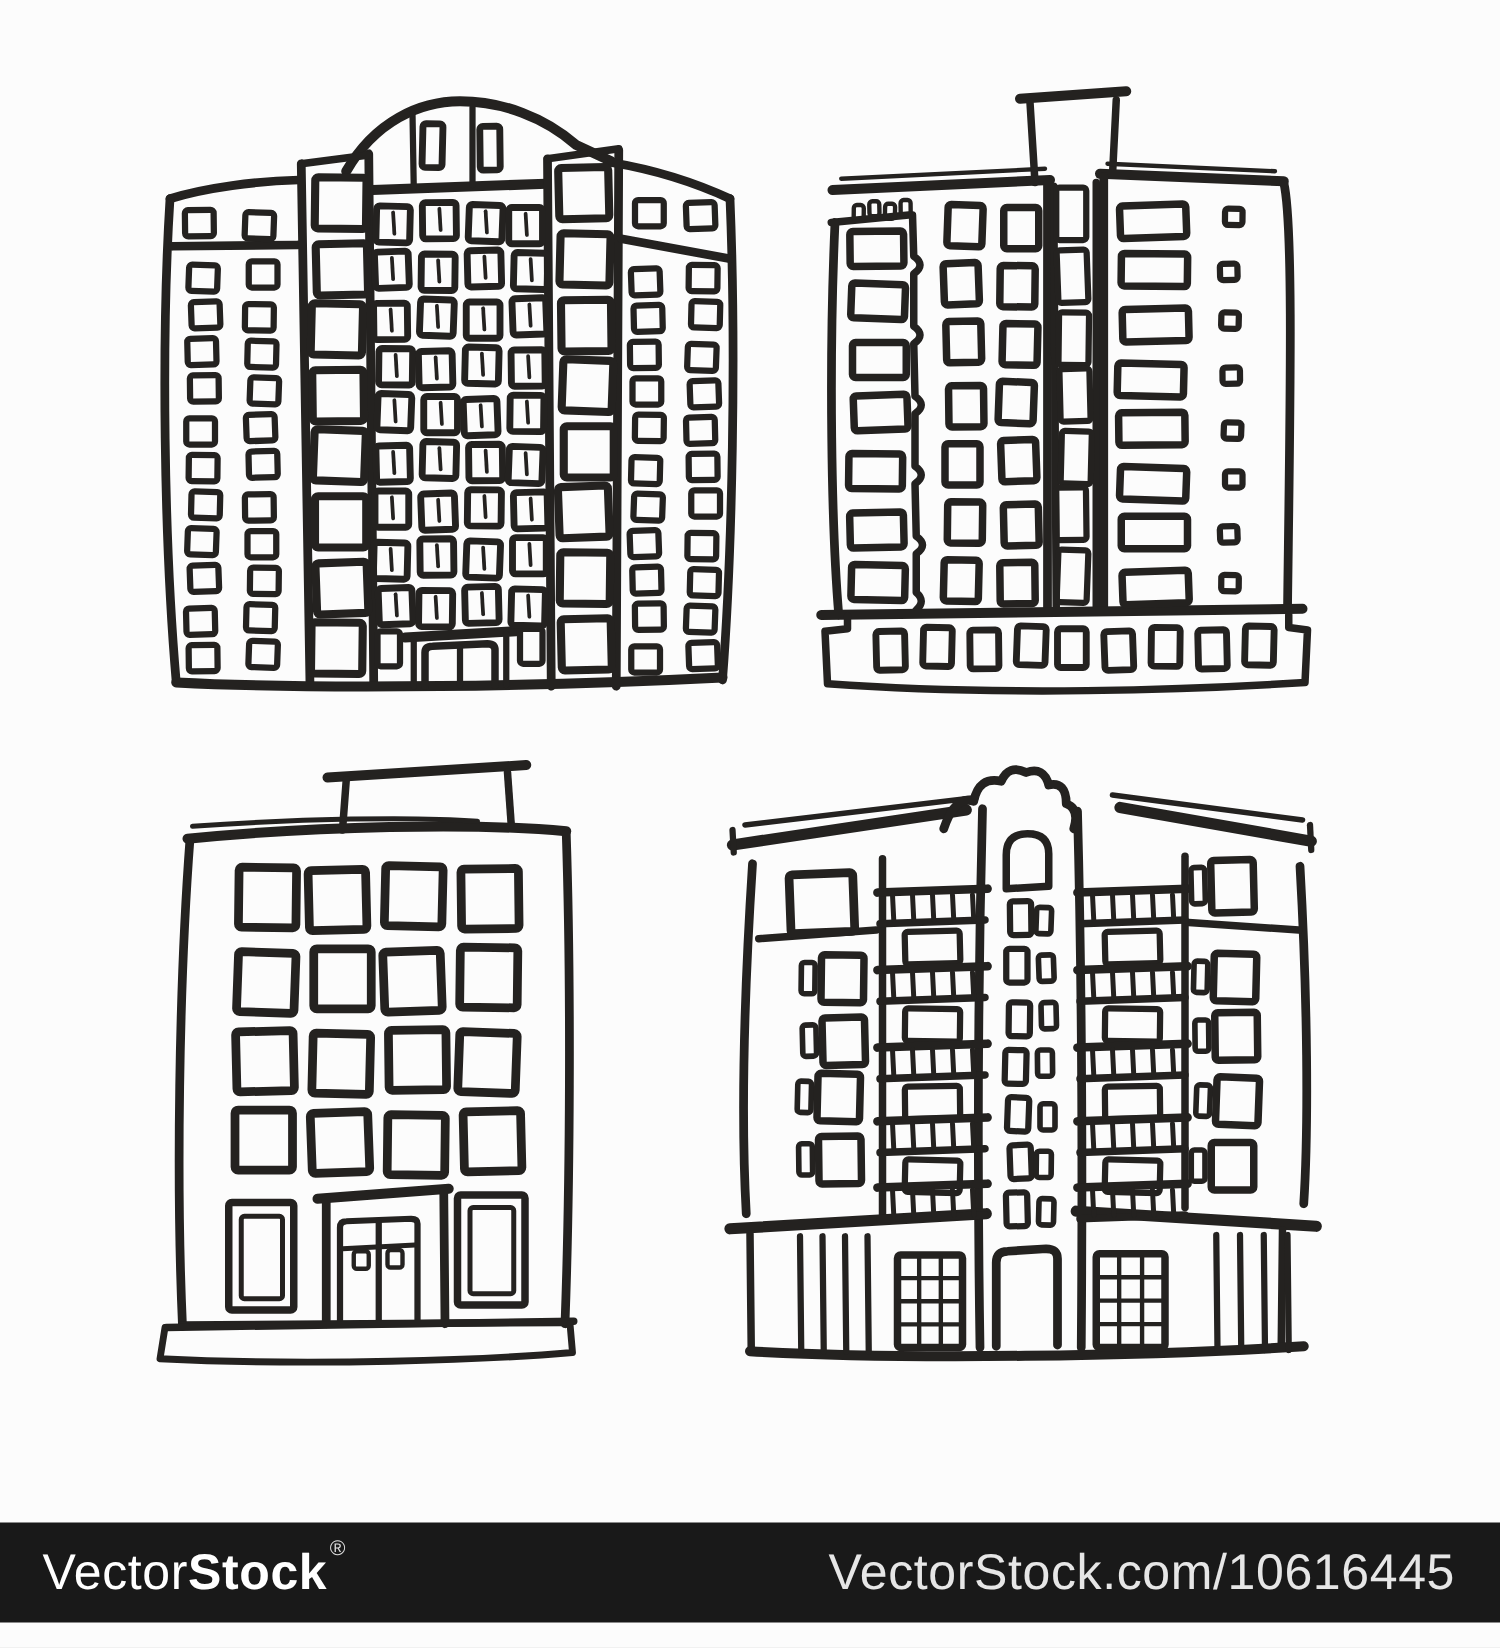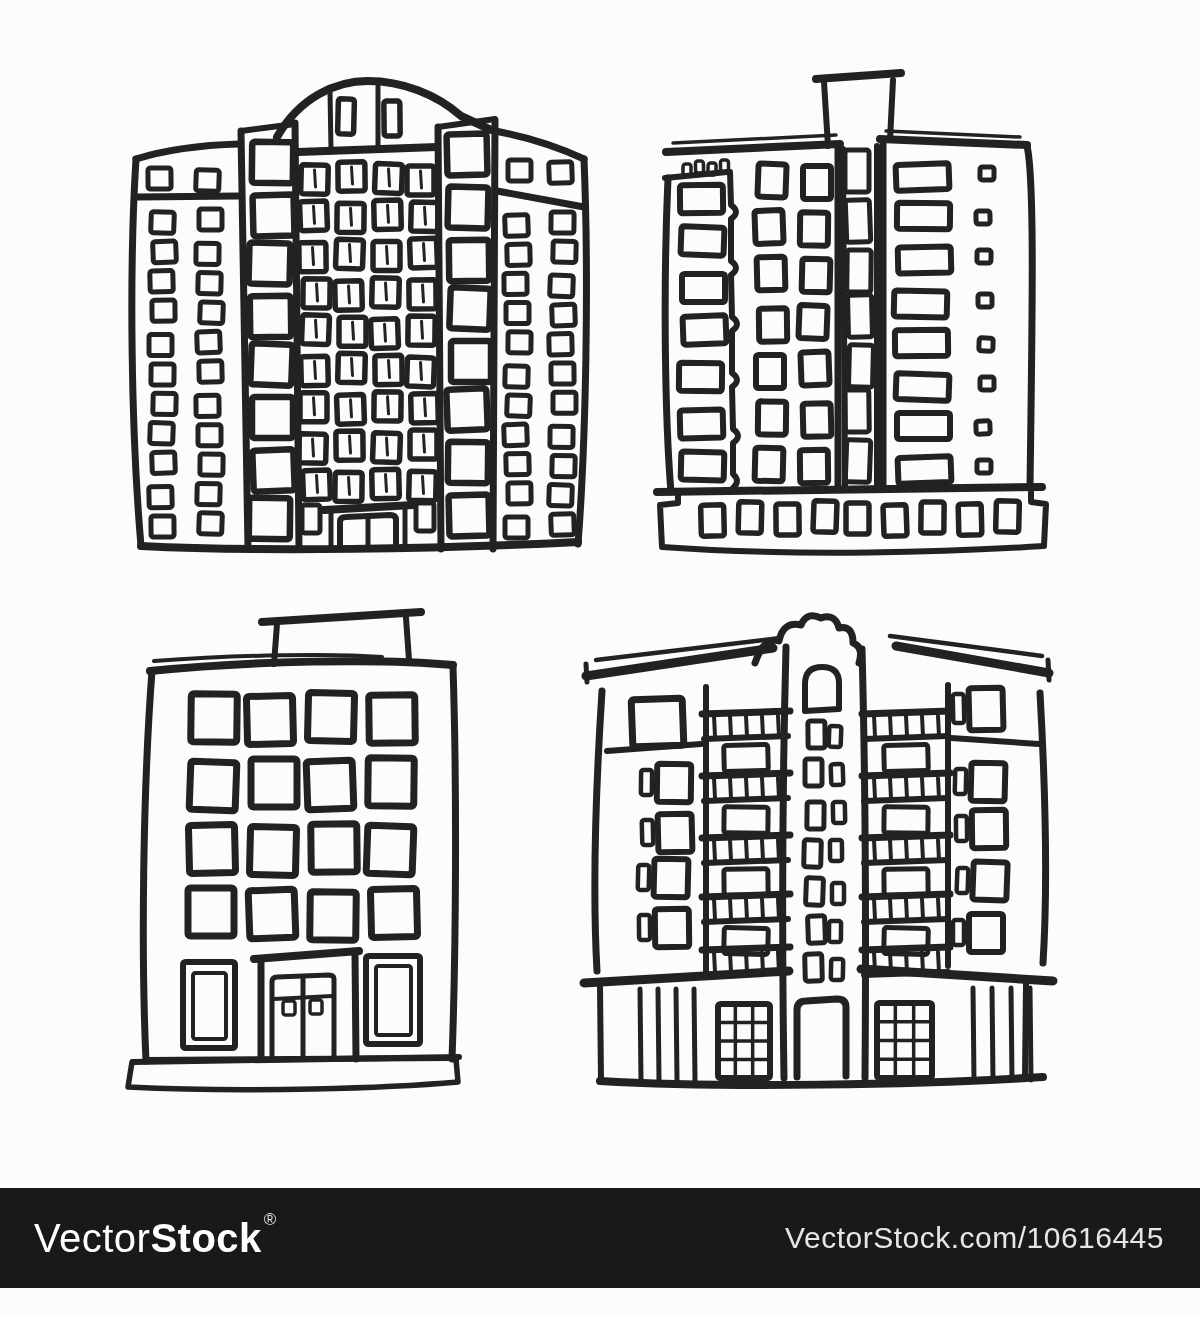--- a/index.html
+++ b/index.html
@@ -1,26 +1,26 @@
 <!DOCTYPE html>
 <html><head>
 <meta charset="utf-8">
 <style>
   html,body{margin:0;padding:0;background:#e9e9e9;}
   .canvas{position:relative;width:1200px;height:1318px;background:#fcfcfc;overflow:hidden;
           font-family:"Liberation Sans",sans-serif;}
   #art{position:absolute;left:0;top:0;width:1200px;height:1318px;display:block;}
-  .bar{position:absolute;left:0;top:1188px;width:1200px;height:100px;background:#191919;
+  .bar{position:absolute;left:0;top:1218px;width:1200px;height:80px;background:#191919;
        display:flex;align-items:center;justify-content:space-between;
        padding:0 36px 0 34px;box-sizing:border-box;}
   .brand{color:#ffffff;font-size:40px;letter-spacing:.5px;white-space:nowrap;}
   .brand .light{font-weight:300;}
   .brand .bold{font-weight:700;}
   .brand sup{font-size:17px;font-weight:400;position:relative;top:-12px;margin-left:2px;color:#dcdcdc;}
-  .url{color:#e6e6e6;font-size:30px;font-weight:400;letter-spacing:.5px;white-space:nowrap;}
+  .url{color:#e6e6e6;font-size:40px;font-weight:400;letter-spacing:.5px;white-space:nowrap;}
 </style>
 </head>
 <body>
 
 <div class="canvas">
   <svg id="art" viewBox="0 0 1200 1318" xmlns="http://www.w3.org/2000/svg">
       <g>
         <path d="M277,137 C300,97 336,81 368,81 C402,81 436,94 461,116 L489,129" stroke-width="8" stroke="#242220" fill="none" stroke-linecap="round" stroke-linejoin="round"></path>
         <line x1="298" y1="152" x2="437" y2="147" stroke-width="8" stroke="#242220" fill="none" stroke-linecap="round" stroke-linejoin="round"></line>
         <line x1="330" y1="91" x2="331" y2="150" stroke-width="5" stroke="#242220" fill="none" stroke-linecap="round" stroke-linejoin="round"></line>

